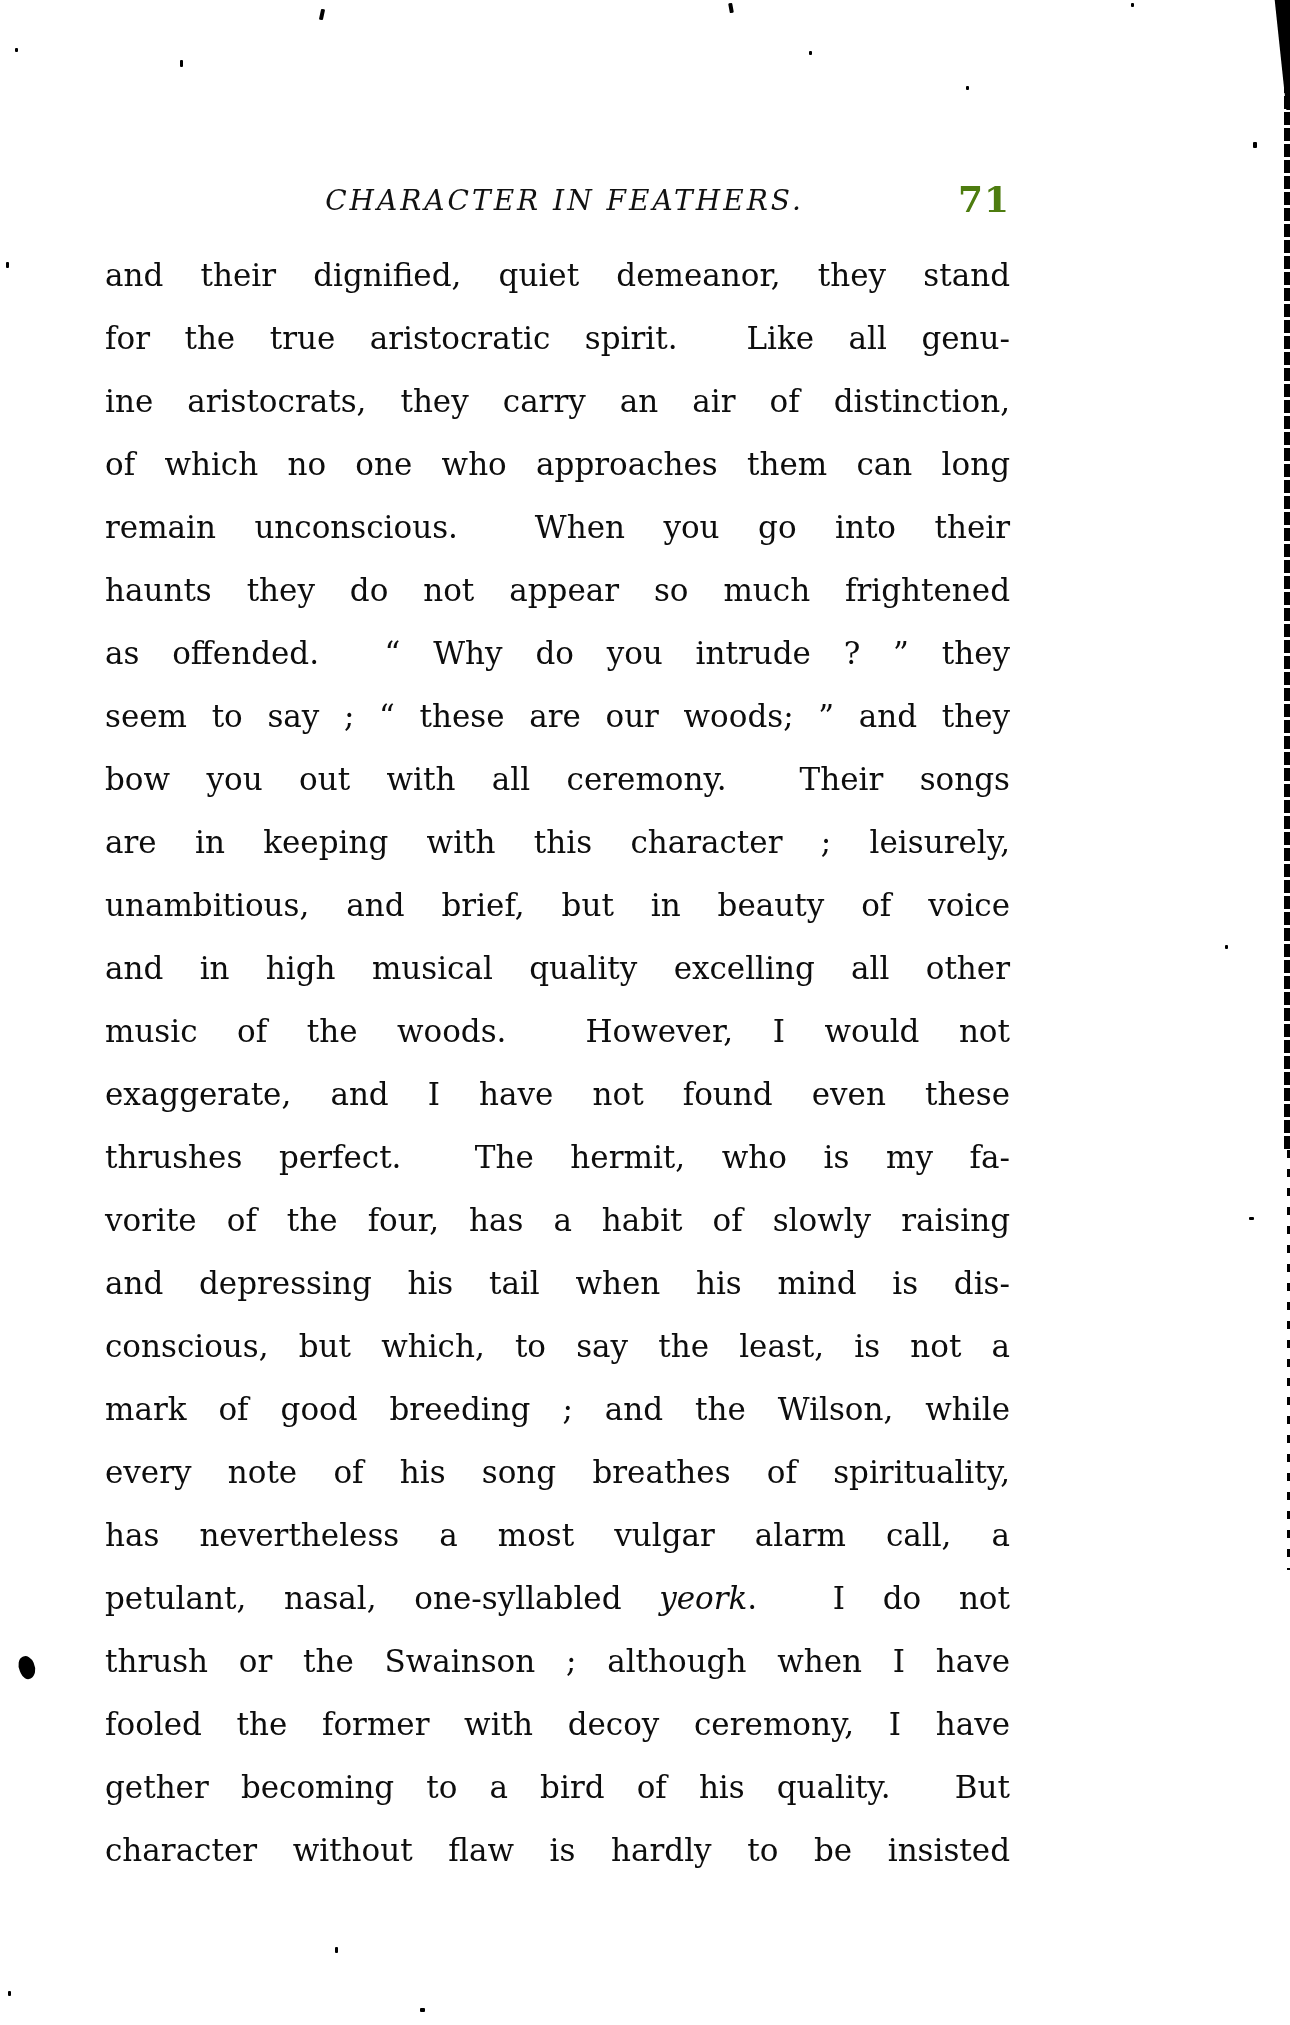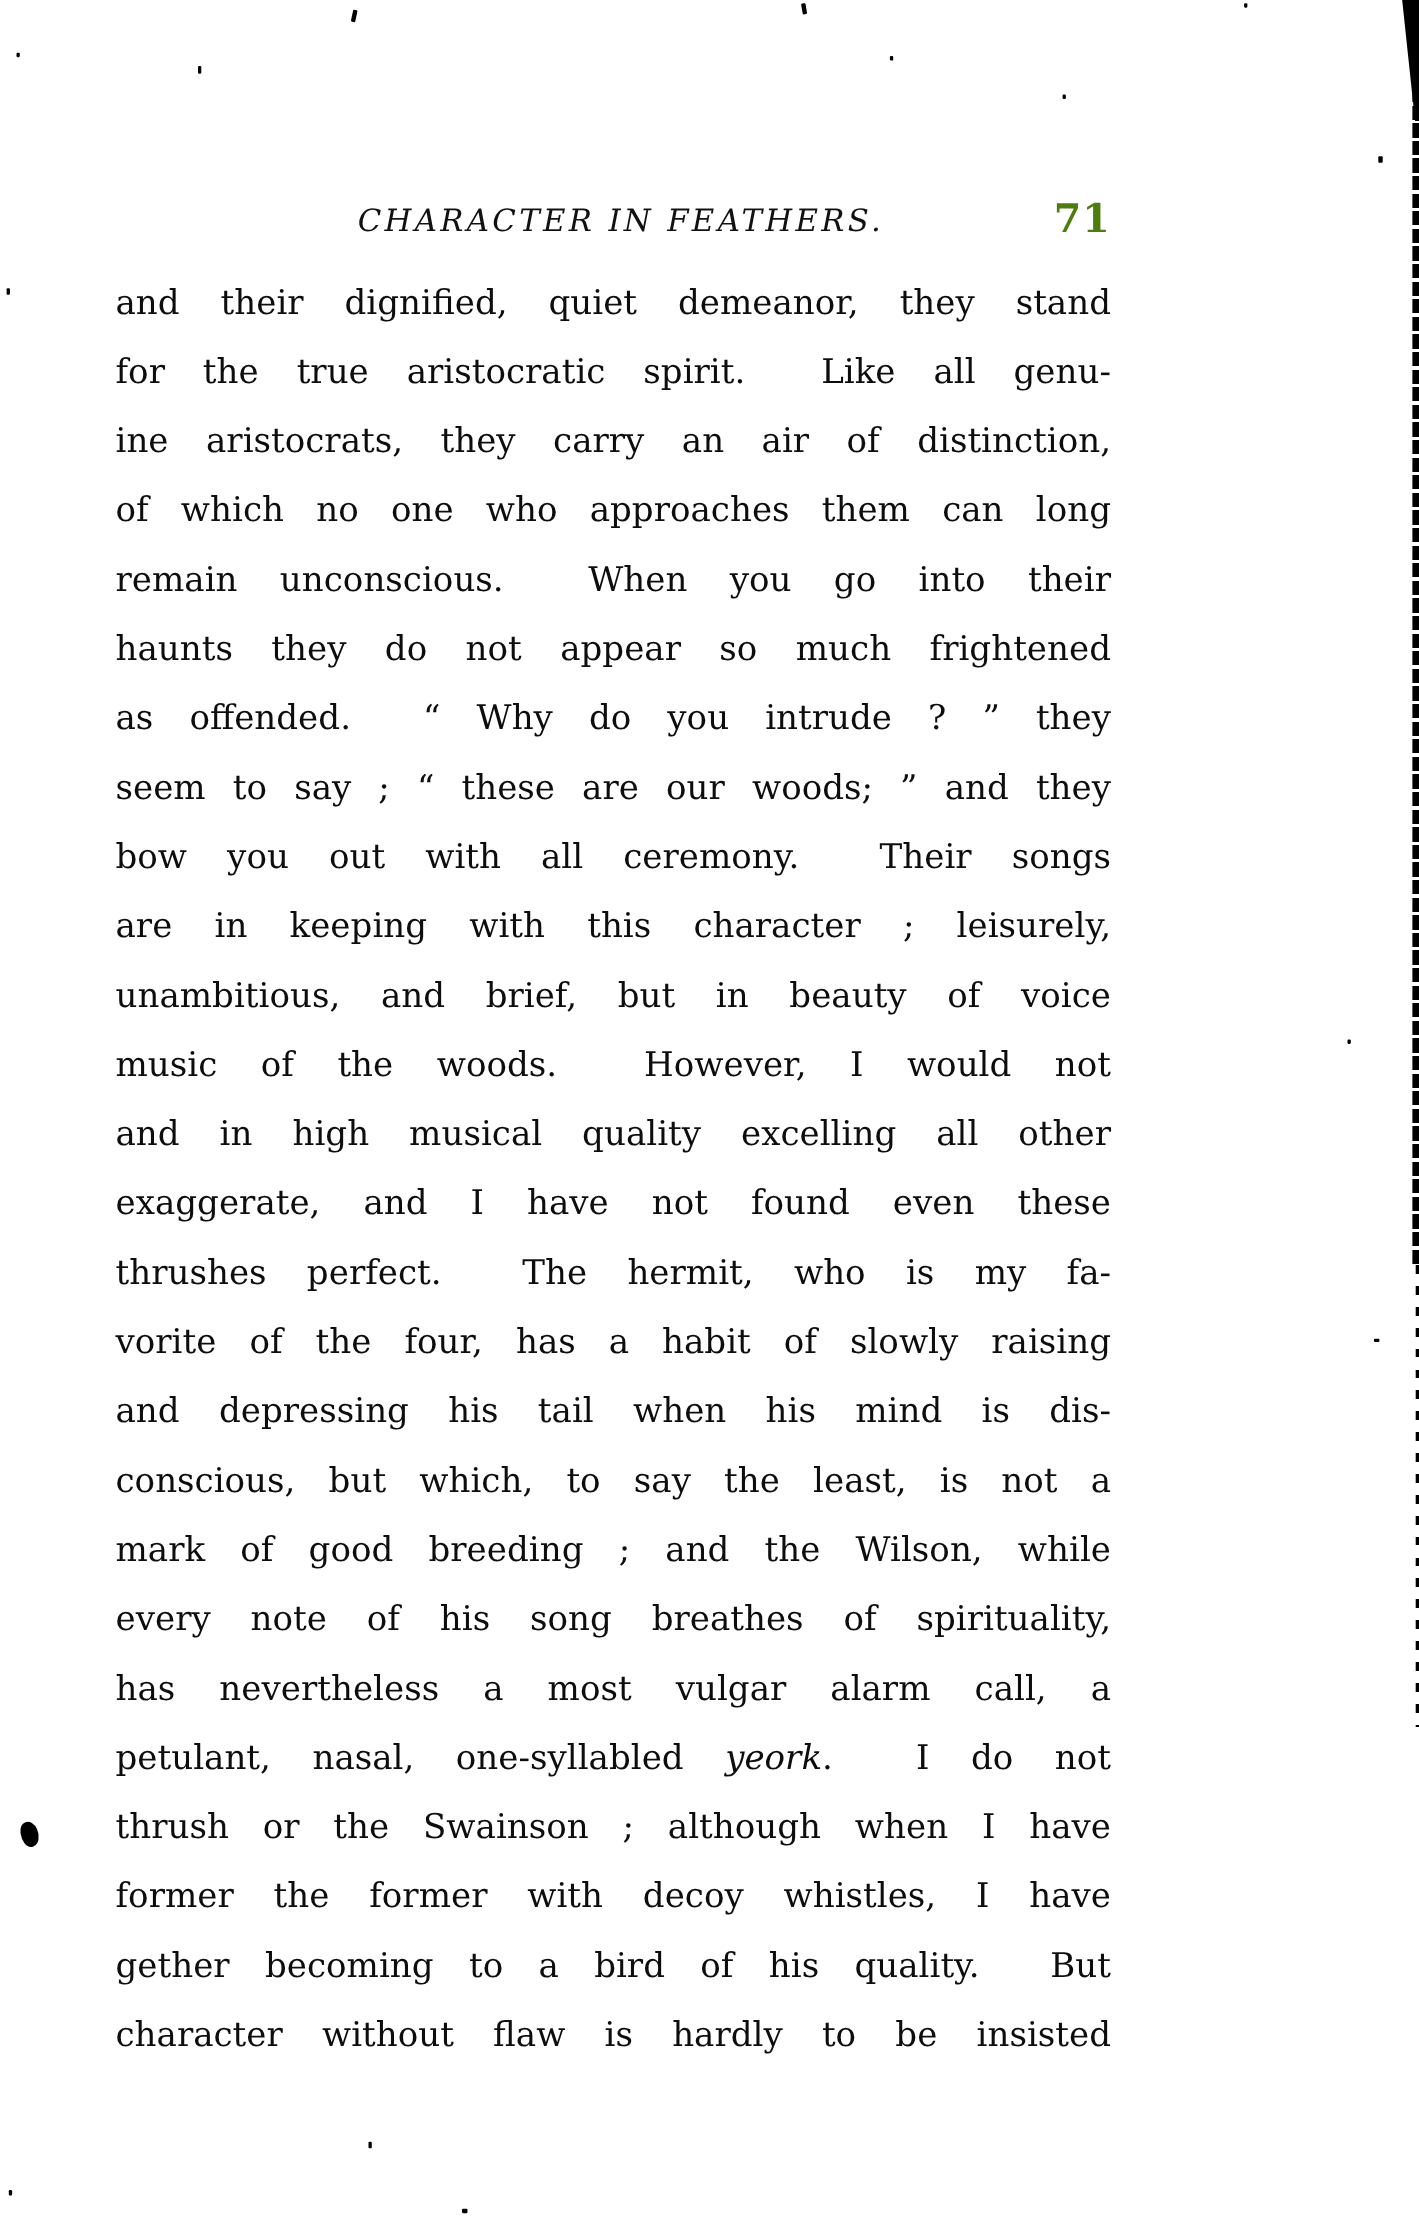--- a/index.html
+++ b/index.html
@@ -98,33 +98,33 @@
       <div class="text-line"><span>for the true aristocratic spirit.&nbsp; Like all genu-</span></div>
       <div class="text-line"><span>ine aristocrats, they carry an air of distinction,</span></div>
       <div class="text-line"><span>of which no one who approaches them can long</span></div>
       <div class="text-line"><span>remain unconscious.&nbsp; When you go into their</span></div>
       <div class="text-line"><span>haunts they do not appear so much frightened</span></div>
       <div class="text-line"><span>as offended.&nbsp; “ Why do you intrude ? ” they</span></div>
       <div class="text-line"><span>seem to say ; “ these are our woods; ” and they</span></div>
       <div class="text-line"><span>bow you out with all ceremony.&nbsp; Their songs</span></div>
       <div class="text-line"><span>are in keeping with this character ; leisurely,</span></div>
       <div class="text-line"><span>unambitious, and brief, but in beauty of voice</span></div>
+      <div class="text-line"><span>and in high musical quality excelling all other</span></div>
       <div class="text-line"><span>music of the woods.&nbsp; However, I would not</span></div>
-      <div class="text-line"><span>and in high musical quality excelling all other</span></div>
       <div class="text-line"><span>exaggerate, and I have not found even these</span></div>
       <div class="text-line"><span>thrushes perfect.&nbsp; The hermit, who is my fa-</span></div>
       <div class="text-line"><span>vorite of the four, has a habit of slowly raising</span></div>
       <div class="text-line"><span>and depressing his tail when his mind is dis-</span></div>
       <div class="text-line"><span>conscious, but which, to say the least, is not a</span></div>
       <div class="text-line"><span>mark of good breeding ; and the Wilson, while</span></div>
       <div class="text-line"><span>every note of his song breathes of spirituality,</span></div>
       <div class="text-line"><span>has nevertheless a most vulgar alarm call, a</span></div>
       <div class="text-line"><span>petulant, nasal, one-syllabled </span><span class="italic">yeork</span><span>.&nbsp; I do not</span></div>
       <div class="text-line"><span>thrush or the Swainson ; although when I have</span></div>
-      <div class="text-line"><span>former the former with decoy whistles, I have</span></div>
+      <div class="text-line"><span>fooled the former with decoy ceremony, I have</span></div>
       <div class="text-line"><span>gether becoming to a bird of his quality.&nbsp; But</span></div>
       <div class="text-line"><span>character without flaw is hardly to be insisted</span></div>
     </div>
 
   <div class="artifact" id="edge-corner"></div>
   <div class="artifact" id="edge-streak1"></div>
   <div class="artifact" id="edge-streak2"></div>
   <div class="artifact" id="ink-blob"></div>
 
   <div class="speck" style="left:320px; top:9px;  width:4px; height:11px; transform:rotate(12deg);"></div>

